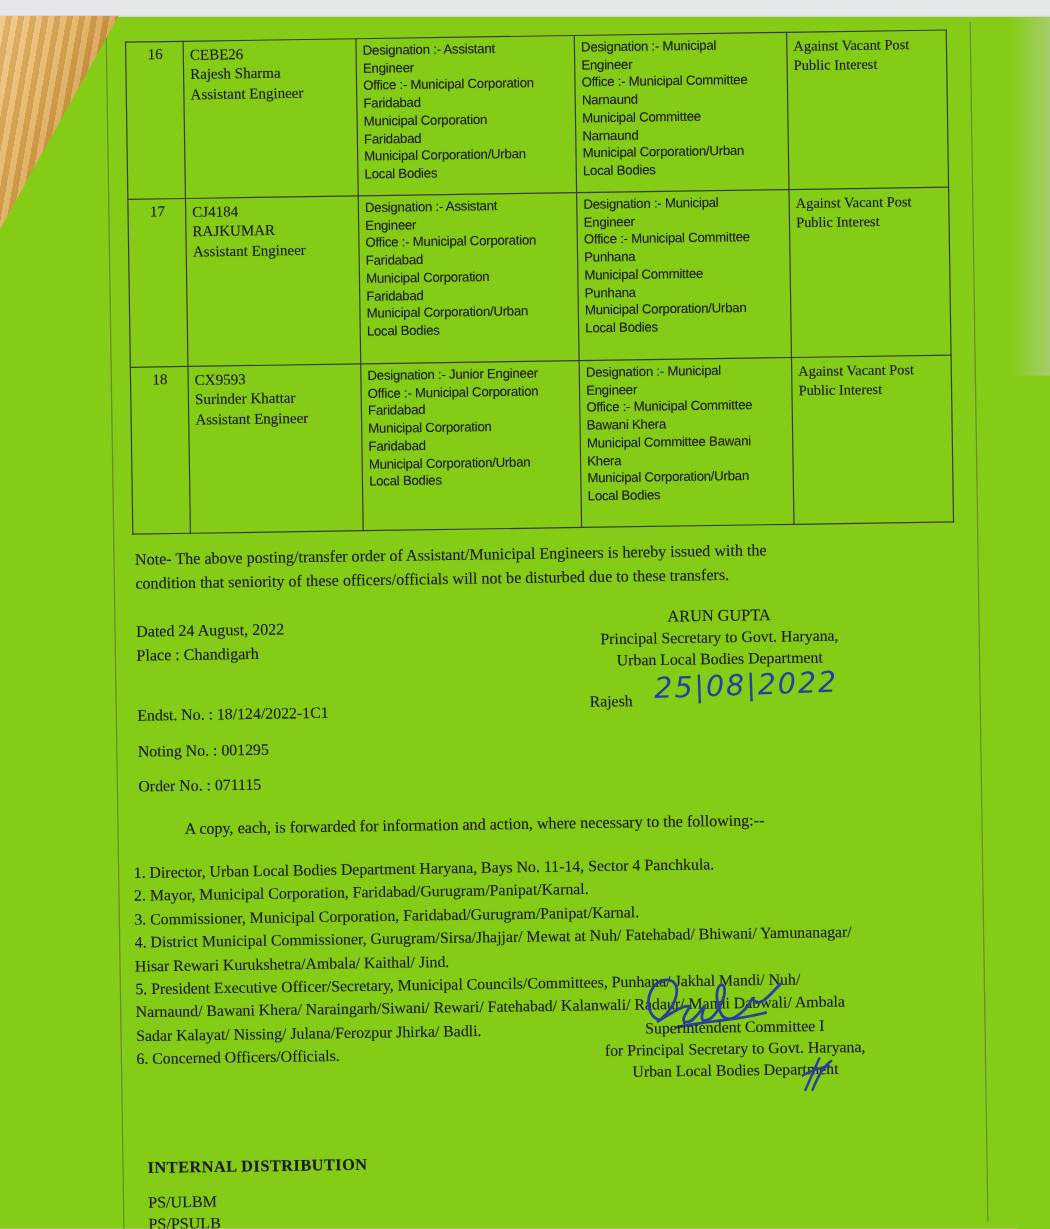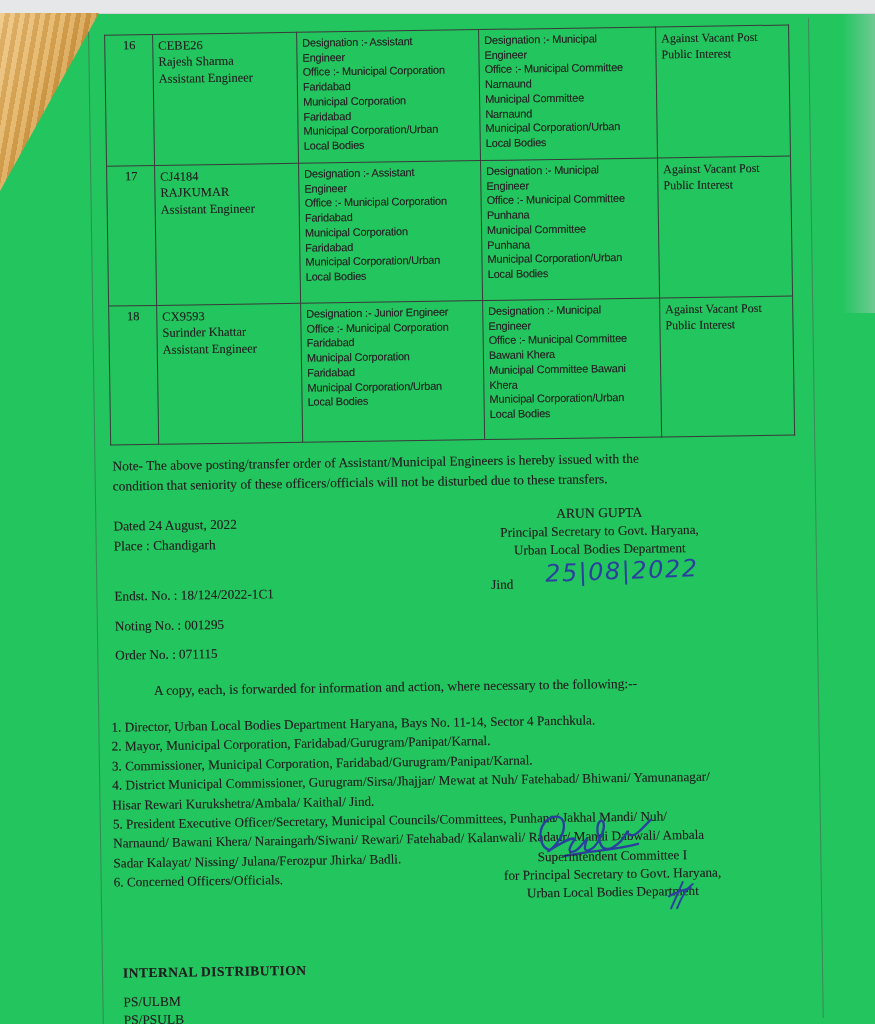--- a/index.html
+++ b/index.html
@@ -1,18 +1,18 @@
 <!DOCTYPE html>
 <html><head>
 <meta charset="utf-8">
 <style>
   html,body{margin:0;padding:0;background:#d6d7d9;}
   .scan{
     position:relative;width:875px;height:1024px;overflow:hidden;
-    background:#22c55e;font-family:"Liberation Serif",serif;color:#1e1e1e;
+    background:#84cc16;font-family:"Liberation Serif",serif;color:#1e1e1e;
   }
   .topstrip{position:absolute;left:0;top:0;width:875px;height:13px;
     background:#e6e7e9;border-bottom:1px solid #d2d3d6;z-index:6;}
   .corner-shade{position:absolute;right:0;top:13px;width:34px;height:300px;
     background:linear-gradient(to left, rgba(205,207,211,.45), rgba(205,207,211,0));z-index:5;}
   .wood{position:absolute;left:0;top:13px;width:99px;height:178px;z-index:7;
     clip-path:polygon(0 0,100% 0,0 100%);
     background:
       repeating-linear-gradient(100deg, rgba(255,244,214,.20) 0 5px, rgba(130,82,18,.14) 5px 10px),
       linear-gradient(115deg,#ecc27e 0%,#dcaa5b 38%,#c68d3c 62%,#b67c2e 82%,#cf9c49 100%);
@@ -153,21 +153,21 @@
 
     <div class="abs signatory t">
       <div class="nm">ARUN GUPTA</div>
       <div>Principal Secretary to Govt. Haryana,</div>
       <div>Urban Local Bodies Department</div>
     </div>
 
     <div class="abs endst t">Endst. No. : 18/124/2022-1C1</div>
     <div class="abs noting t">Noting No. : 001295</div>
     <div class="abs orderno t">Order No. : 071115</div>
-    <div class="abs dated-label t">Jind</div>
+    <div class="abs dated-label t">Rajesh</div>
     <div class="abs hand-date">25|08|2022</div>
 
     <div class="abs copyline t">A copy, each, is forwarded for information and action, where necessary to the following:--</div>
 
     <div class="abs recips t">
       <div class="pre">1. Director, Urban Local Bodies Department Haryana, Bays No. 11-14, Sector 4 Panchkula.</div>
       <div class="pre">2. Mayor, Municipal Corporation, Faridabad/Gurugram/Panipat/Karnal.</div>
       <div class="pre">3. Commissioner, Municipal Corporation, Faridabad/Gurugram/Panipat/Karnal.</div>
       <div class="pre">4. District Municipal Commissioner, Gurugram/Sirsa/Jhajjar/ Mewat at Nuh/ Fatehabad/ Bhiwani/ Yamunanagar/
 Hisar  Rewari Kurukshetra/Ambala/ Kaithal/ Jind.</div>

